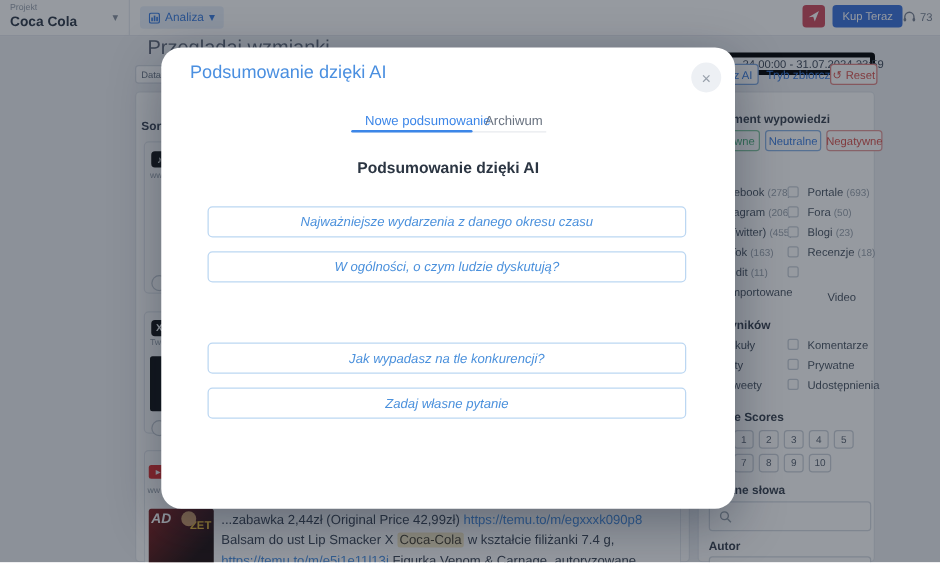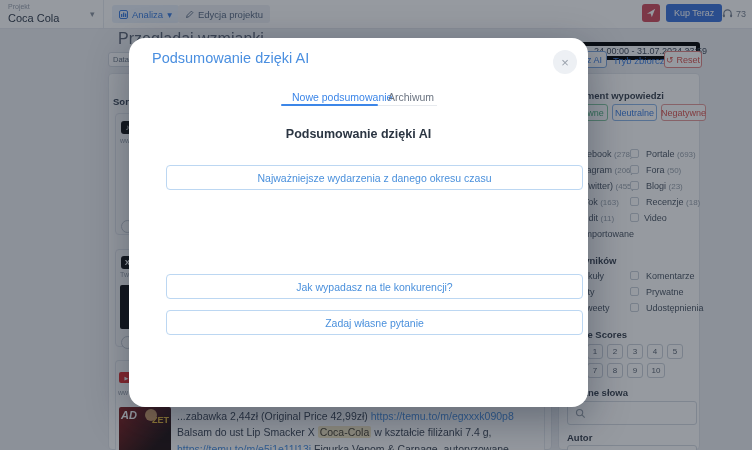--- a/index.html
+++ b/index.html
@@ -1,21 +1,21 @@
 <!DOCTYPE html>
 <html><head>
 <meta charset="utf-8">
 <style>
   html,body{margin:0;padding:0;background:#fff;font-family:"Liberation Sans",sans-serif;}
   #stage{position:relative;width:752px;height:450px;overflow:hidden;background:#edeff3;}
   .abs{position:absolute;}
   
   .topbar{position:absolute;left:0;top:0;width:752px;height:28px;background:#ffffff;border-bottom:1px solid #e5e8ee;}
   .tiny-label{position:absolute;font-size:7px;color:#9aa3b0;}
-  .proj-name{position:absolute;font-size:11px;color:#2f3a4a;font-weight:normal;}
+  .proj-name{position:absolute;font-size:11px;color:#2f3a4a;font-weight:bold;}
   .vdiv{position:absolute;width:1px;background:#e8ebf0;}
   .chip{position:absolute;height:18px;border-radius:3px;font-size:9.5px;display:flex;align-items:center;gap:4px;padding:0 7px;box-sizing:border-box;}
   .chip-blue{background:#e9f1fc;color:#3b7de0;}
   .chip-gray{background:#eef1f6;color:#5a6b85;}
   .btn-red{position:absolute;width:18px;height:18px;border-radius:3px;background:#cf4b5e;display:flex;align-items:center;justify-content:center;}
   .btn-buy{position:absolute;height:18px;border-radius:3px;background:#3b73dd;color:#fff;font-size:9px;display:flex;align-items:center;padding:0 8px;}
   .support{position:absolute;display:flex;align-items:center;gap:3px;color:#7a8494;font-size:9px;}
   
   .page-title{position:absolute;font-size:16px;color:#5c6575;white-space:nowrap;}
   .datebox{position:absolute;height:18px;background:#f8f9fb;border:4px solid #000000;border-radius:3px;font-size:9px;color:#3f4a5a;display:flex;align-items:center;box-sizing:border-box;margin-top:13px;}
@@ -49,21 +49,21 @@
   .overlay{position:absolute;left:0;top:0;width:752px;height:450px;background:rgba(23,31,45,0.45);z-index:10;}
   .modal{position:absolute;left:129px;top:38px;width:459px;height:369px;background:#fff;border-radius:16px;box-shadow:0 12px 40px rgba(10,20,40,.35);z-index:20;}
   .modal-title{position:absolute;left:23px;top:12px;font-size:14.5px;color:#4a8fe0;}
   .modal-close{position:absolute;left:424px;top:12px;width:24px;height:24px;border-radius:50%;background:#edf0f4;color:#98a0ab;font-size:13px;display:flex;align-items:center;justify-content:center;}
   .tab{position:absolute;top:53px;font-size:10.5px;white-space:nowrap;}
   .tab-active{color:#3c86e8;}
   .tab-idle{color:#6a7380;}
   .tabline{position:absolute;left:152px;top:67px;width:156px;height:1px;background:#e7eaee;}
   .tabline-active{position:absolute;left:152px;top:66px;width:97px;height:2px;background:#3c86e8;border-radius:1px;}
   .modal-h2{position:absolute;left:0;top:89px;width:459px;text-align:center;font-size:12.5px;font-weight:bold;color:#2b3542;}
-  .modal-opt{position:absolute;left:37px;width:417px;height:25px;border:1px solid #bcd7f2;border-radius:4px;color:#4a90dc;font-size:10.5px;display:flex;align-items:center;justify-content:center;background:#fff;box-sizing:border-box;}
+  .modal-opt{position:absolute;left:37px;width:383px;height:25px;border:1px solid #bcd7f2;border-radius:4px;color:#4a90dc;font-size:10.5px;display:flex;align-items:center;justify-content:center;background:#fff;box-sizing:border-box;font-style:italic;}
   svg{display:block;}
 </style>
 </head>
 <body>
 
 <div id="stage">
 
   <div class="topbar">
     <span class="tiny-label" style="left:8px;top:3px;">Projekt</span>
     <span class="proj-name" style="left:8px;top:12px;">Coca Cola</span>
@@ -76,28 +76,20 @@
             <rect x="0.5" y="0.5" width="8" height="8" rx="1.5" fill="none" stroke="#3b7de0"></rect>
             <rect x="2" y="4" width="1.3" height="3" fill="#3b7de0"></rect>
             <rect x="4" y="2.5" width="1.3" height="4.5" fill="#3b7de0"></rect>
             <rect x="6" y="3.5" width="1.3" height="3.5" fill="#3b7de0"></rect>
           </svg>
         </span>
       <span>Analiza</span>
       <span>▾</span>
     </div>
 
-    <div class="chip chip-gray" style="left:178px;top:5px;">
-      <span>
-          <svg width="9" height="9" viewBox="0 0 12 12">
-            <path d="M2 10l1-3 5.5-5.5 2 2L5 9l-3 1z" fill="none" stroke="#5a6b85" stroke-width="1.2"></path>
-          </svg>
-        </span>
-      <span>Edycja projektu</span>
-    </div>
 
     <div class="btn-red" style="left:642px;top:4px;">
       <span>
           <svg width="10" height="10" viewBox="0 0 12 12">
             <path d="M1 7 L11 1 L7 11 L5.5 6.5 Z" fill="#ffffff"></path>
           </svg>
         </span>
     </div>
     <div class="btn-buy" style="left:666px;top:4px;">Kup Teraz</div>
     <div class="support" style="left:722px;top:8px;">
@@ -187,21 +179,21 @@
   <div class="srow" style="top:197px;">
     <span class="cb" style="left:556px;"></span>
     <span class="flabel" style="left:572px;"><span>TikTok</span> <span class="cnt">(163)</span></span>
     <span class="cb" style="left:630px;"></span>
     <span class="flabel" style="left:646px;"><span>Recenzje</span> <span class="cnt">(18)</span></span>
   </div>
   <div class="srow" style="top:213px;">
     <span class="cb" style="left:556px;"></span>
     <span class="flabel" style="left:572px;"><span>Reddit</span> <span class="cnt">(11)</span></span>
     <span class="cb" style="left:630px;"></span>
-    <span class="flabel" style="left:644px;"><span>Video</span></span>
+    <span class="flabel" style="left:662px;margin-top:20px;"><span>Video</span></span>
   </div>
   <div class="srow" style="top:229px;">
     <span class="cb" style="left:556px;"></span>
     <span class="flabel" style="left:572px;"><span>Zaimportowane</span></span>
   </div>
 
   <span class="shead" style="left:558px;top:255px;">Typ wyników</span>
   <div class="srow" style="top:271px;">
     <span class="cb" style="left:556px;"></span>
     <span class="flabel" style="left:572px;"><span>Artykuły</span></span>
@@ -255,17 +247,18 @@
       </span>
 
     <span class="tab tab-active" style="left:163px;">Nowe podsumowanie</span>
     <span class="tab tab-idle" style="left:259px;">Archiwum</span>
     <span class="tabline"></span>
     <span class="tabline-active"></span>
 
     <div class="modal-h2">Podsumowanie dzięki AI</div>
 
     <div class="modal-opt" style="top:127px;">Najważniejsze wydarzenia z danego okresu czasu</div>
+    <div class="modal-opt" style="top:163px;">W ogólności, o czym ludzie dyskutują?</div>
     <div class="modal-opt" style="top:236px;text-align:center;">Jak wypadasz na tle konkurencji?</div>
     <div class="modal-opt" style="top:272px;">Zadaj własne pytanie</div>
   </div>
 
 </div>
 
 </body></html>

